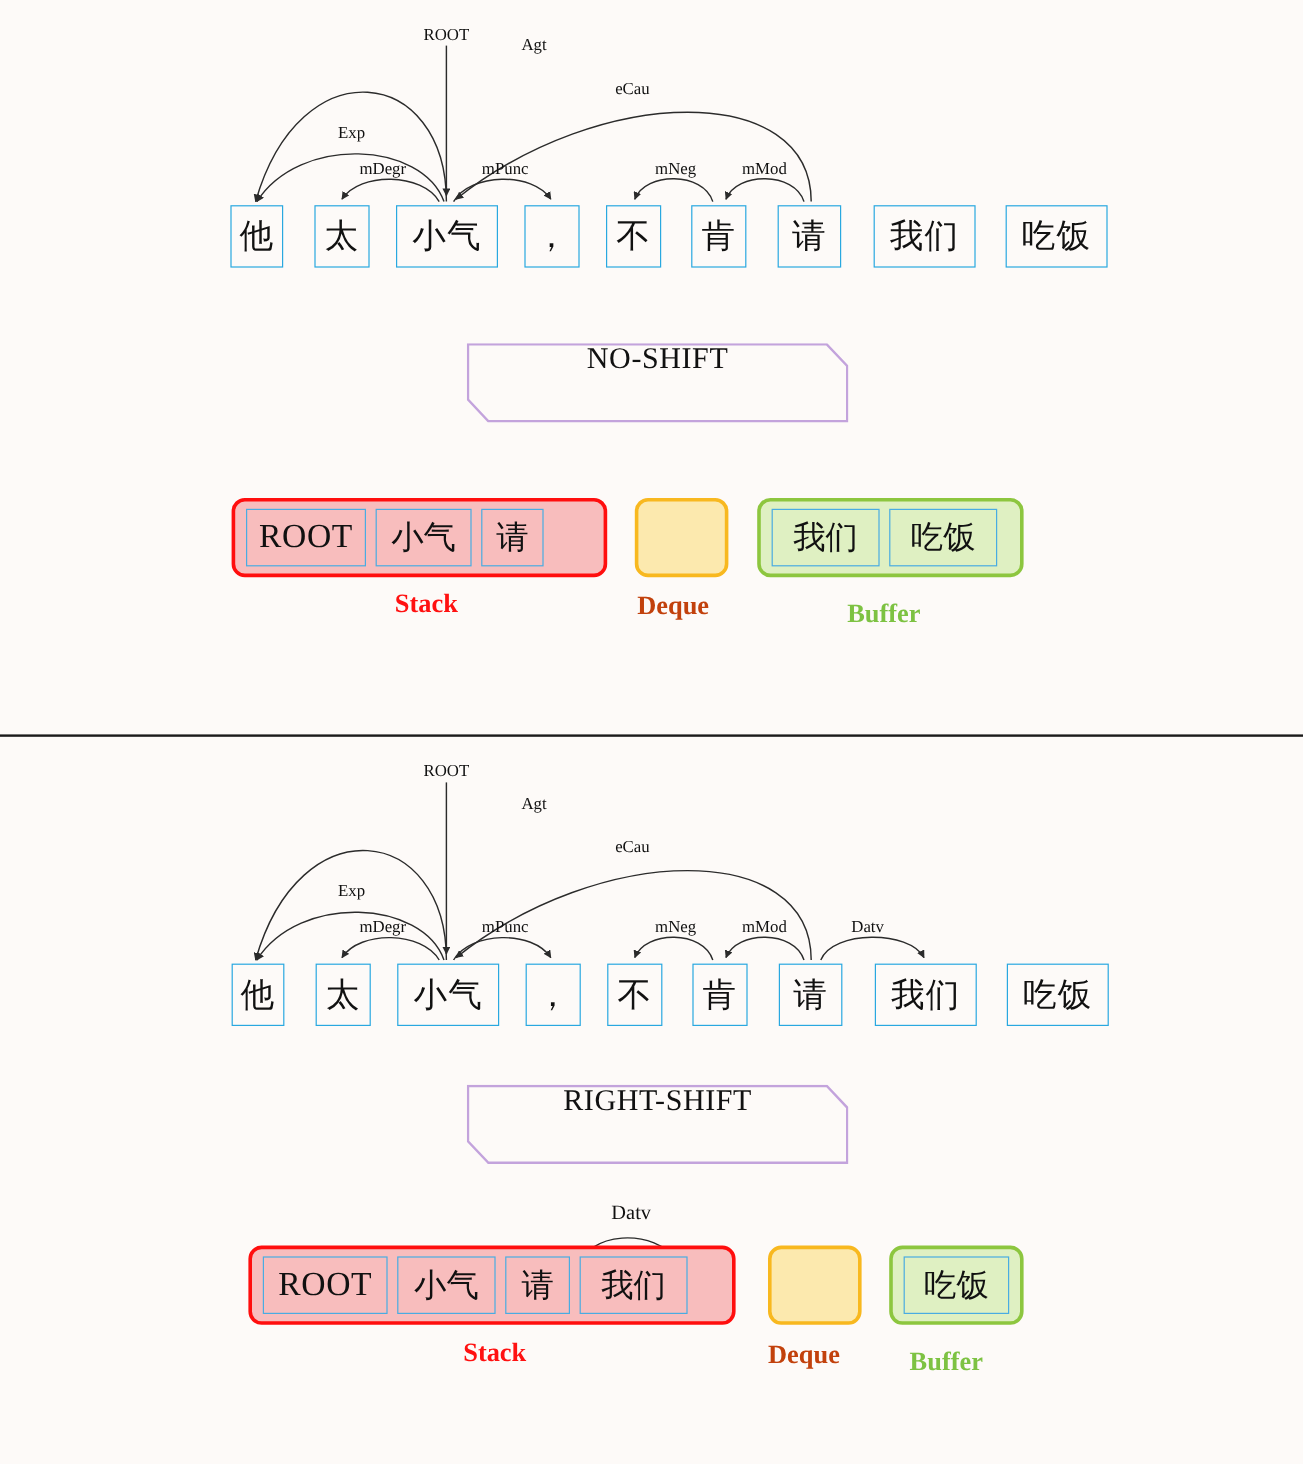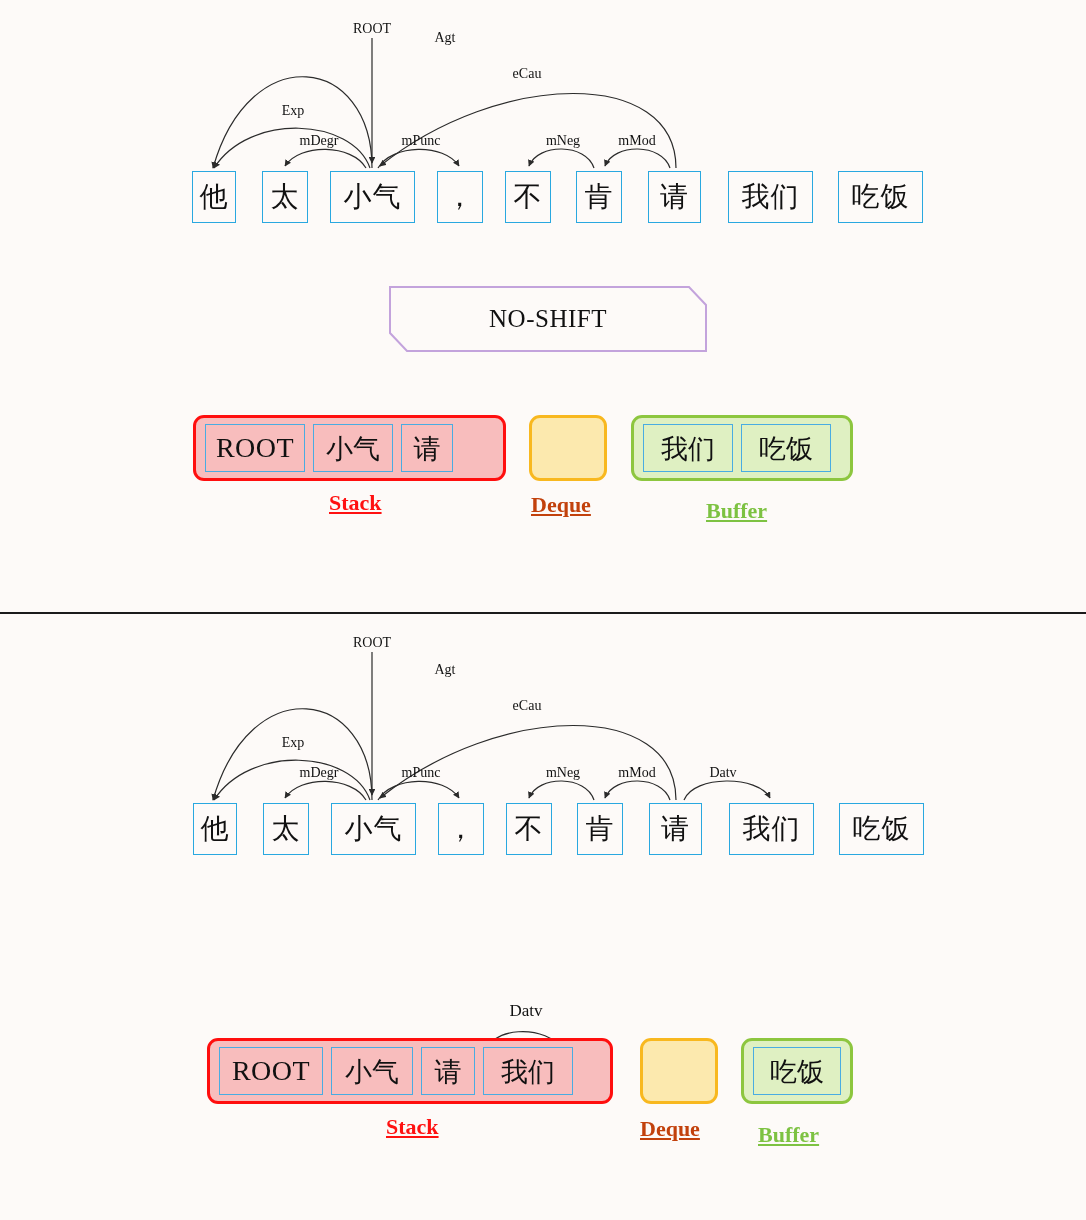--- a/index.html
+++ b/index.html
@@ -73,21 +73,20 @@
     font-family: "DejaVu Sans", "Liberation Sans", sans-serif;
     line-height: 1;
     letter-spacing: 1px;
   }
 
   
   .action-box {
     position: absolute;
     box-sizing: border-box;
     display: flex;
-    align-items: center;
     justify-content: center;
     font-size: 25px;
     color: #111;
     letter-spacing: 0.5px;
     background: #FDFAF8;
     border: 0;
   }
   .action-box .act-shape {
     position: absolute;
     left: 0; top: 0;
@@ -136,21 +135,20 @@
     font-family: "Liberation Serif", "DejaVu Serif", serif;
     font-size: 28px;
     letter-spacing: 0.5px;
   }
   .container-label {
     position: absolute;
     font-family: "Liberation Serif", "DejaVu Serif", serif;
     font-weight: bold;
     font-size: 22px;
     white-space: nowrap;
-    text-decoration: underline;
   }
   .lbl-stack { color: #FF1111; }
   .lbl-deque { color: #c2410c; }
   .lbl-buffer { color: #7DC242; }
 
   .stack-arc-svg {
     position: absolute;
     overflow: visible;
     pointer-events: none;
   }
@@ -266,20 +264,26 @@
     <div class="word-box" style="left:263px; top:189px; width:46px; height:52px;">太</div>
     <div class="word-box" style="left:331px; top:189px; width:85px; height:52px;">小气</div>
     <div class="word-box" style="left:438px; top:189px; width:46px; height:52px;">，</div>
     <div class="word-box" style="left:506px; top:189px; width:46px; height:52px;">不</div>
     <div class="word-box" style="left:577px; top:189px; width:46px; height:52px;">肯</div>
     <div class="word-box" style="left:649px; top:189px; width:53px; height:52px;">请</div>
     <div class="word-box" style="left:729px; top:189px; width:85px; height:52px;">我们</div>
     <div class="word-box" style="left:839px; top:189px; width:85px; height:52px;">吃饭</div>
   </div>
 
+  <div class="action-box" style="left:389px; top:290px; width:318px; height:66px;">
+    <svg class="act-shape" viewBox="0 0 318 66" preserveAspectRatio="none">
+      <path d="M1,1 L300,1 L317,19 L317,65 L18,65 L1,47 Z" fill="#FDFAF8" stroke="#C3A3DC" stroke-width="2"></path>
+    </svg>
+    <span class="act-text">RIGHT-SHIFT</span>
+  </div>
 
   <svg class="stack-arc-svg" style="left:440px; top:376px; width:240px; height:70px;" viewBox="0 0 240 70">
     <defs>
       <marker id="ah3" viewBox="0 0 10 10" refX="9" refY="5" markerWidth="5.5" markerHeight="5.5" orient="auto">
         <path d="M0,0 L10,5 L0,10 z" fill="#2b2b2b"></path>
       </marker>
     </defs>
     <path class="arc-path" d="M43,68 C46,36 107,32 125,62" marker-end="url(#ah3)"></path>
     <text class="arc-label" x="86" y="26" style="font-size:17px;">Datv</text>
   </svg>

